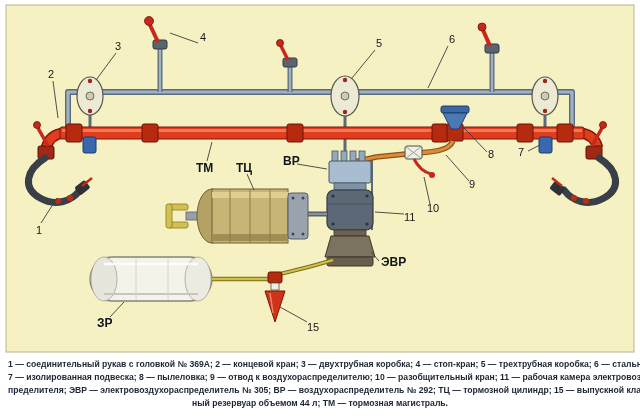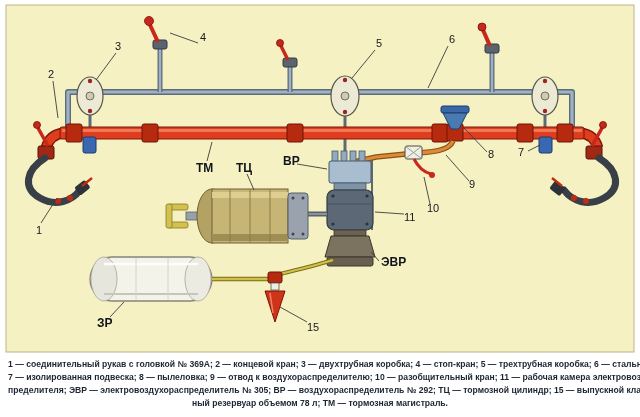--- a/index.html
+++ b/index.html
@@ -256,16 +256,16 @@
   <text class="abbr" x="236" y="172">ТЦ</text>
   <text class="abbr" x="283" y="165">ВР</text>
   <text class="abbr" x="381" y="266">ЭВР</text>
   <text class="abbr" x="97" y="327">ЗР</text>
 </svg>
 
 <div class="caption">
   <div>1 — соединительный рукав с головкой № 369А; 2 — концевой кран; 3 — двухтрубная коробка; 4 — стоп-кран; 5 — трехтрубная коробка; 6 — стальная труба;</div>
   <div>7 — изолированная подвеска; 8 — пылеловка; 9 — отвод к воздухораспределителю; 10 — разобщительный кран; 11 — рабочая камера электровоздухорас-</div>
   <div>пределителя; ЭВР — электровоздухораспределитель № 305; ВР — воздухораспределитель № 292; ТЦ — тормозной цилиндр; 15 — выпускной клапан; ЗР — запас-</div>
-  <div>ный резервуар объемом 78 л; ТМ — тормозная магистраль.</div>
+  <div>ный резервуар объемом 44 л; ТМ — тормозная магистраль.</div>
 </div>
 
 </div>
 
 </body></html>

